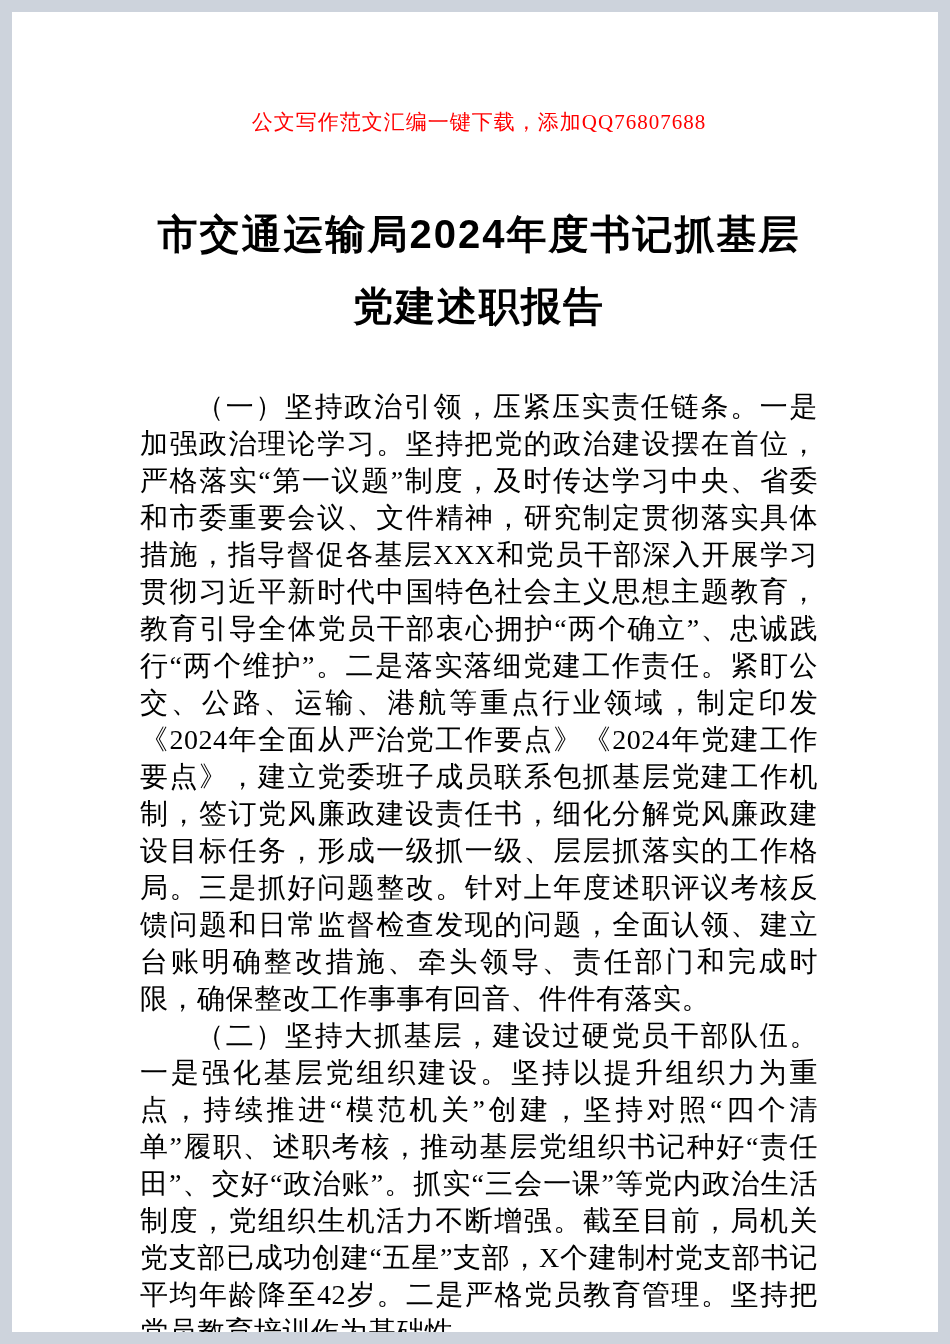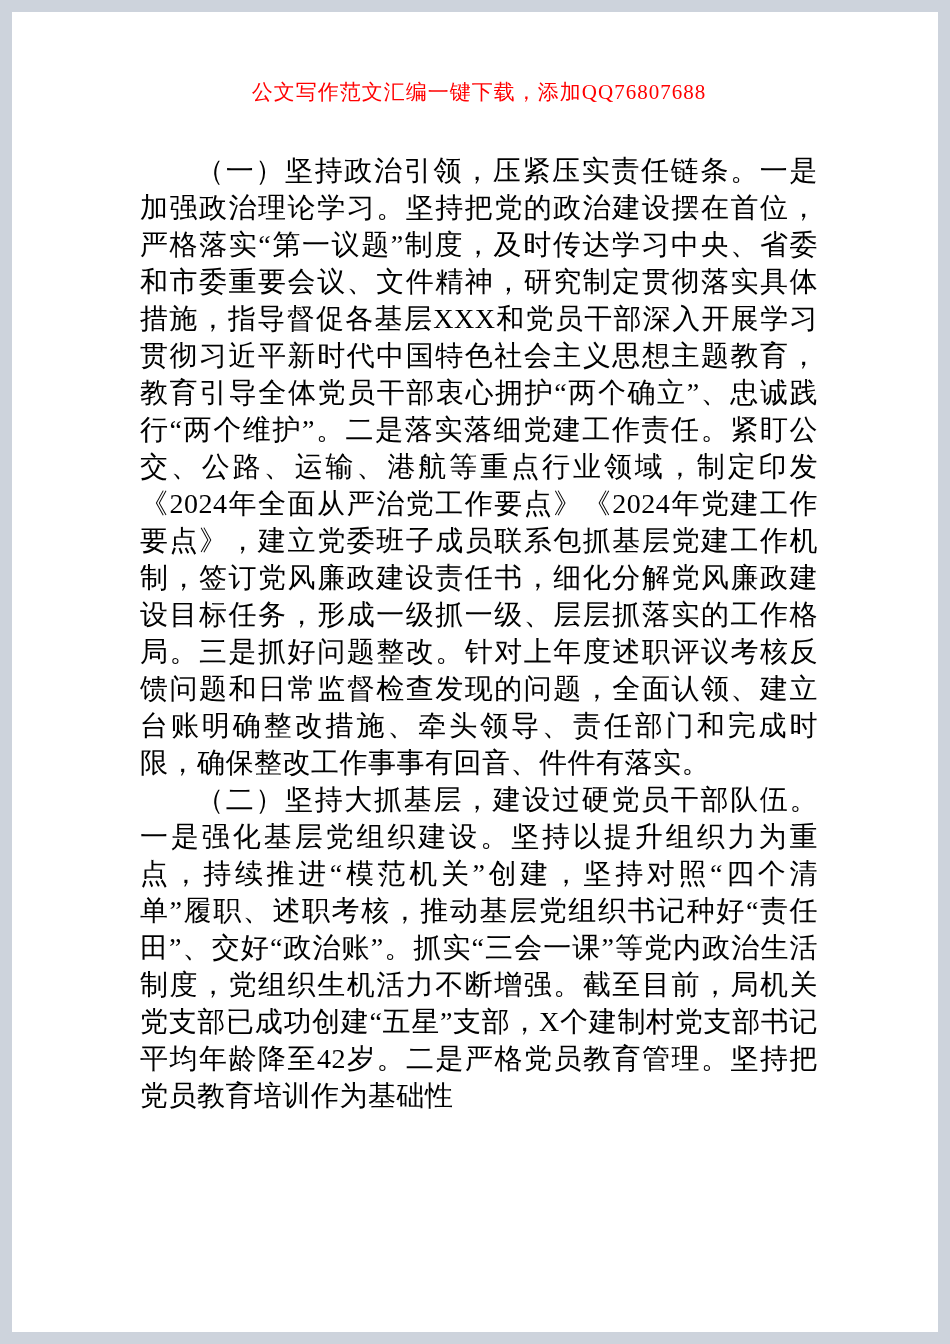--- a/index.html
+++ b/index.html
@@ -24,21 +24,21 @@
 
   .page {
     width: 100%;
     height: 100%;
     background: #ffffff;
     padding: 0 120px 0 128px;
     overflow: hidden;
   }
 
   .notice {
-    padding-top: 66px;
+    padding-top: 96px;
     text-align: center;
     font-size: 21px;
     letter-spacing: 1px;
     color: #ff0000;
     font-family: "Liberation Serif", "DejaVu Serif", serif;
   }
 
   .doc-title {
     margin-top: 62px;
     text-align: center;
@@ -69,20 +69,21 @@
   }
 </style>
 </head>
 <body>
 
 <div class="frame">
   <div class="page">
 
     <div class="notice">公文写作范文汇编一键下载，添加QQ76807688</div>
 
+    <h1 class="doc-title">市交通运输局2024年度书记抓基层党建述职报告</h1>
 
     <div class="doc-body">
 
       <p class="para">（一）坚持政治引领，压紧压实责任链条。一是加强政治理论学习。坚持把党的政治建设摆在首位，严格落实“第一议题”制度，及时传达学习中央、省委和市委重要会议、文件精神，研究制定贯彻落实具体措施，指导督促各基层XXX和党员干部深入开展学习贯彻习近平新时代中国特色社会主义思想主题教育，教育引导全体党员干部衷心拥护“两个确立”、忠诚践行“两个维护”。二是落实落细党建工作责任。紧盯公交、公路、运输、港航等重点行业领域，制定印发《2024年全面从严治党工作要点》《2024年党建工作要点》，建立党委班子成员联系包抓基层党建工作机制，签订党风廉政建设责任书，细化分解党风廉政建设目标任务，形成一级抓一级、层层抓落实的工作格局。三是抓好问题整改。针对上年度述职评议考核反馈问题和日常监督检查发现的问题，全面认领、建立台账明确整改措施、牵头领导、责任部门和完成时限，确保整改工作事事有回音、件件有落实。</p>
 
       <p class="para">（二）坚持大抓基层，建设过硬党员干部队伍。一是强化基层党组织建设。坚持以提升组织力为重点，持续推进“模范机关”创建，坚持对照“四个清单”履职、述职考核，推动基层党组织书记种好“责任田”、交好“政治账”。抓实“三会一课”等党内政治生活制度，党组织生机活力不断增强。截至目前，局机关党支部已成功创建“五星”支部，X个建制村党支部书记平均年龄降至42岁。二是严格党员教育管理。坚持把党员教育培训作为基础性</p>
     </div>
 
   </div>
 </div>

